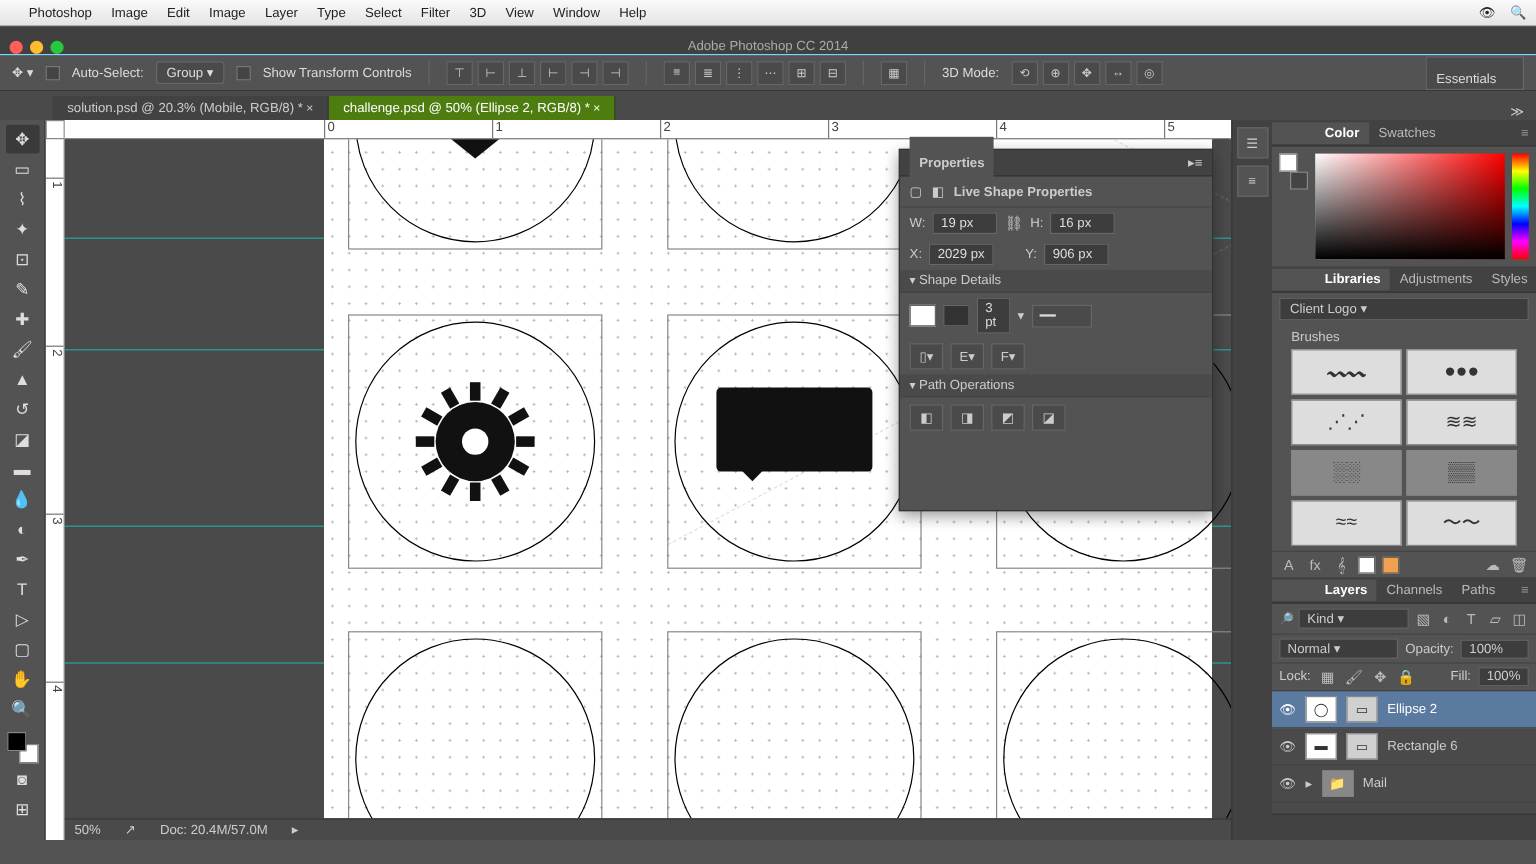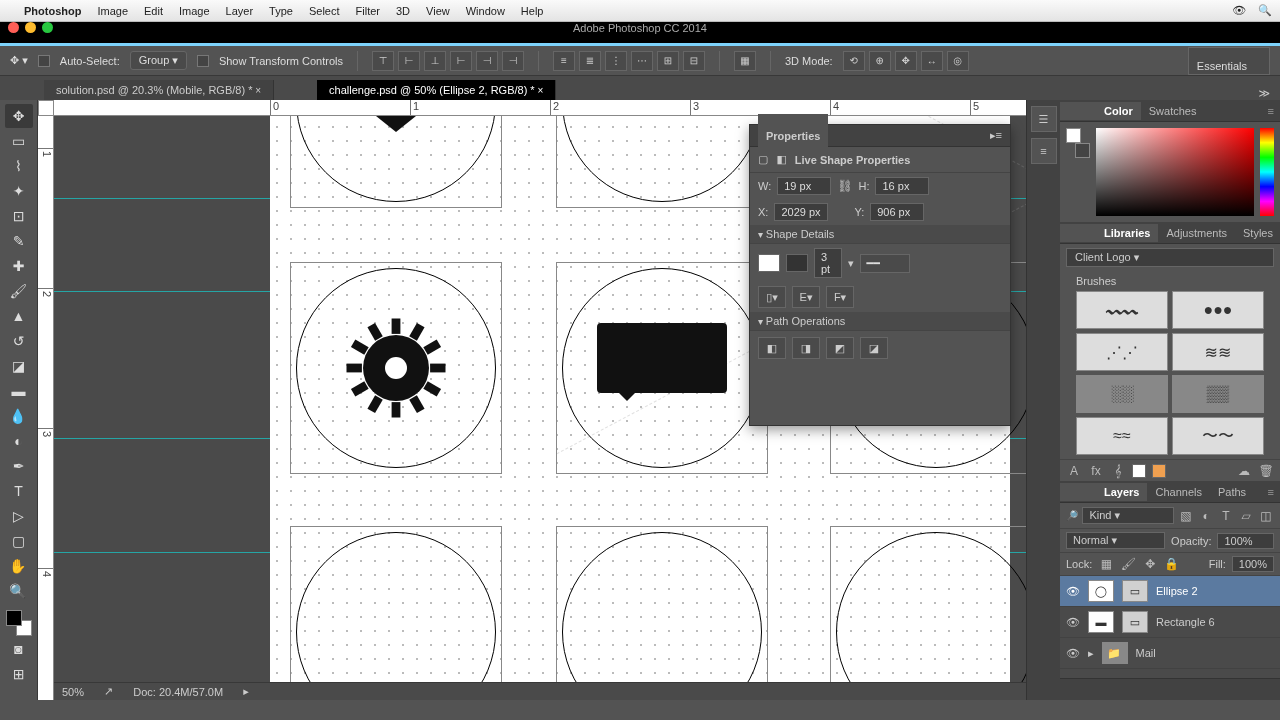--- a/index.html
+++ b/index.html
@@ -1,39 +1,39 @@
 <!DOCTYPE html>
 <html><head>
 <meta charset="utf-8">
 <style>
 * { margin: 0; padding: 0; box-sizing: border-box; font-family: "Lucida Grande", Arial, sans-serif; font-size: 11px; }
 body { background: #535353; color: #ccc; width: 1280px; height: 720px; overflow: hidden; position: relative; }
 
 .mac-menubar { height: 22px; background: linear-gradient(#fafafa,#e4e4e4); display: flex; align-items: center; padding: 0 8px; gap: 16px; color: #222; border-bottom: 1px solid #bbb; }
 .mac-menubar .apple { font-size: 14px; }
-.mac-menubar .app-name { font-weight: bold; }
+.mac-menubar .app-name { font-weight: normal; }
 .mac-menubar .right { margin-left: auto; display: flex; gap: 12px; font-size: 14px; }
 
-.app-titlebar { height: 24px; background: #000000; display: flex; align-items: flex-start; color: #aaa; position: relative; border-bottom: 3px solid #7dd3fc; }
+.app-titlebar { height: 24px; background: #404040; display: flex; align-items: flex-end; color: #aaa; position: relative; border-bottom: 1px solid #7dd3fc; }
 .traffic { display: flex; gap: 6px; padding-left: 8px; }
 .trafdot { width: 11px; height: 11px; border-radius: 50%; }
 .tred { background: #ff5f57; } .tyel { background: #febc2e; } .tgrn { background: #28c840; }
 .app-titlebar .title { position: absolute; left: 50%; transform: translateX(-50%); }
 
 .options-bar { height: 30px; background: #535353; border-bottom: 1px solid #383838; display: flex; align-items: center; padding: 0 10px; gap: 10px; color: #ddd; }
 .opt-sel { background: #4a4a4a; border: 1px solid #666; padding: 2px 8px; border-radius: 3px; }
 .opt-chk { width: 12px; height: 12px; border: 1px solid #777; background: #444; display: inline-block; }
 .icon-row { display: flex; gap: 4px; }
 .iconbtn { width: 22px; height: 20px; border: 1px solid #666; background: #4a4a4a; display: flex; align-items: center; justify-content: center; font-size: 10px; color: #ccc; }
 .divider { width: 1px; height: 20px; background: #666; margin: 0 4px; }
 .workspace-sel { margin-left: auto; background: #4a4a4a; border: 1px solid #666; padding: 12px 22px 2px 8px; }
 
 .tabs-bar { height: 24px; background: #4a4a4a; display: flex; align-items: flex-end; padding-left: 44px; }
 .doc-tab { padding: 4px 12px; background: #424242; color: #ccc; border-right: 1px solid #333; font-size: 10px; }
-.doc-tab.active { background: #000000; color: #fff; margin-left: 43px; }
+.doc-tab.active { background: #4d7c0f; color: #fff; }
 .tabs-arrow { margin-left: auto; padding: 0 10px; color: #ccc; }
 
 .main { display: flex; height: 600px; }
 .toolbox { width: 38px; background: #535353; border-right: 1px solid #383838; display: flex; flex-direction: column; align-items: center; padding-top: 4px; gap: 1px; }
 .tool { width: 28px; height: 24px; display: flex; align-items: center; justify-content: center; color: #ddd; font-size: 14px; border-radius: 2px; }
 .tool.active { background: #3a3a3a; }
 .fgbg { position: relative; width: 26px; height: 26px; margin-top: 6px; }
 .fgbg .bg { position: absolute; right: 0; bottom: 0; width: 16px; height: 16px; background: #fff; border: 1px solid #888; }
 .fgbg .fg { position: absolute; left: 0; top: 0; width: 16px; height: 16px; background: #000; border: 1px solid #888; }
 

